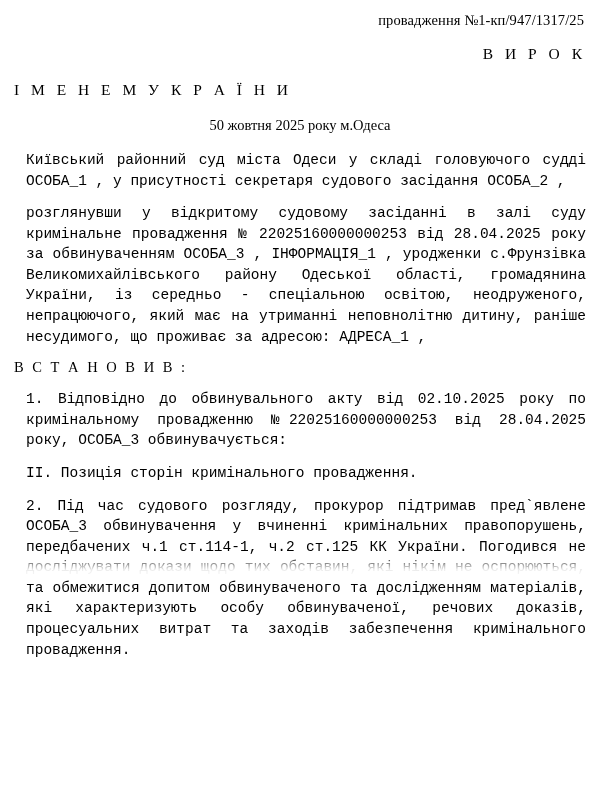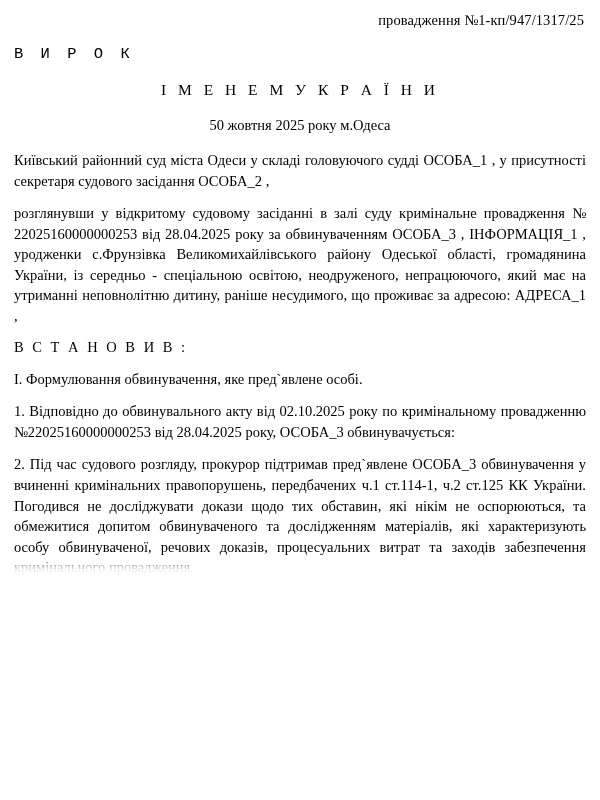--- a/index.html
+++ b/index.html
@@ -21,43 +21,43 @@
     padding: 10px 14px 0 14px;
     position: relative;
   }
   .case-number {
     text-align: right;
     font-size: 14.5px;
     margin: 2px 2px 16px 0;
     letter-spacing: 0.1px;
   }
   .title-verdict {
-    text-align: left;
+    text-align: right;
     font-size: 15.5px;
     letter-spacing: 4px;
     margin: 0 0 18px 0;
-    font-family: Liberation Mono, monospace;
   }
   .title-name {
-    text-align: center;
+    text-align: left;
     font-size: 15.5px;
     letter-spacing: 4px;
     margin: 0 0 18px 0;
   }
   .dateline {
     text-align: center;
     font-size: 14.5px;
     margin: 0 0 16px 0;
   }
   p.body {
     font-size: 14.5px;
     line-height: 1.42;
     text-align: justify;
-    margin: 0 0 12px 0;
+    margin: 0 0 12px 12px;
     text-indent: 0;
+    font-family: Liberation Mono, monospace;
   }
   .spaced-head {
     font-size: 14.5px;
     letter-spacing: 2.5px;
     margin: 12px 0 13px 0;
   }
   .fade-bottom {
     position: absolute;
     left: 0;
     right: 0;
@@ -80,23 +80,23 @@
   <div class="dateline">50 жовтня 2025 року м.Одеса</div>
 
   <p class="body">Київський районний суд міста Одеси у складі головуючого судді        ОСОБА_1 , у присутності секретаря судового засідання  ОСОБА_2 ,</p>
 
   <p class="body">розглянувши у відкритому судовому засіданні в залі суду кримінальне провадження № 22025160000000253 від 28.04.2025 року за обвинуваченням  ОСОБА_3 , ІНФОРМАЦІЯ_1 , уродженки с.Фрунзівка Великомихайлівського району Одеської області, громадянина України, із середньо - спеціальною освітою, неодруженого, непрацюючого, який має на утриманні неповнолітню дитину, раніше несудимого, що проживає за адресою: АДРЕСА_1 ,</p>
 
 
 
   <div class="spaced-head">В С Т А Н О В И В :</div>
 
-  <p class="body">І. Формулювання обвинувачення, яке пред`явлене особі.</p>
 
   <p class="body">1.  Відповідно  до  обвинувального  акту  від  02.10.2025  року  по  кримінальному провадженню №22025160000000253 від 28.04.2025 року, ОСОБА_3 обвинувачується:</p>
 
 
 
+  <p class="body">ІІ. Позиція сторін кримінального провадження.</p>
 
   <p class="body">2.  Під  час  судового  розгляду,  прокурор  підтримав  пред`явлене  ОСОБА_3 обвинувачення  у  вчиненні  кримінальних  правопорушень,  передбачених  ч.1  ст.114-1,  ч.2 ст.125 КК України. Погодився не досліджувати докази щодо тих обставин, які нікім не  оспорюються,  та  обмежитися  допитом  обвинуваченого  та  дослідженням  матеріалів, які  характеризують  особу  обвинуваченої,  речових  доказів,  процесуальних  витрат  та заходів забезпечення кримінального провадження.</p>
 
   <div class="fade-bottom"></div>
 </div>
 
 </body></html>

